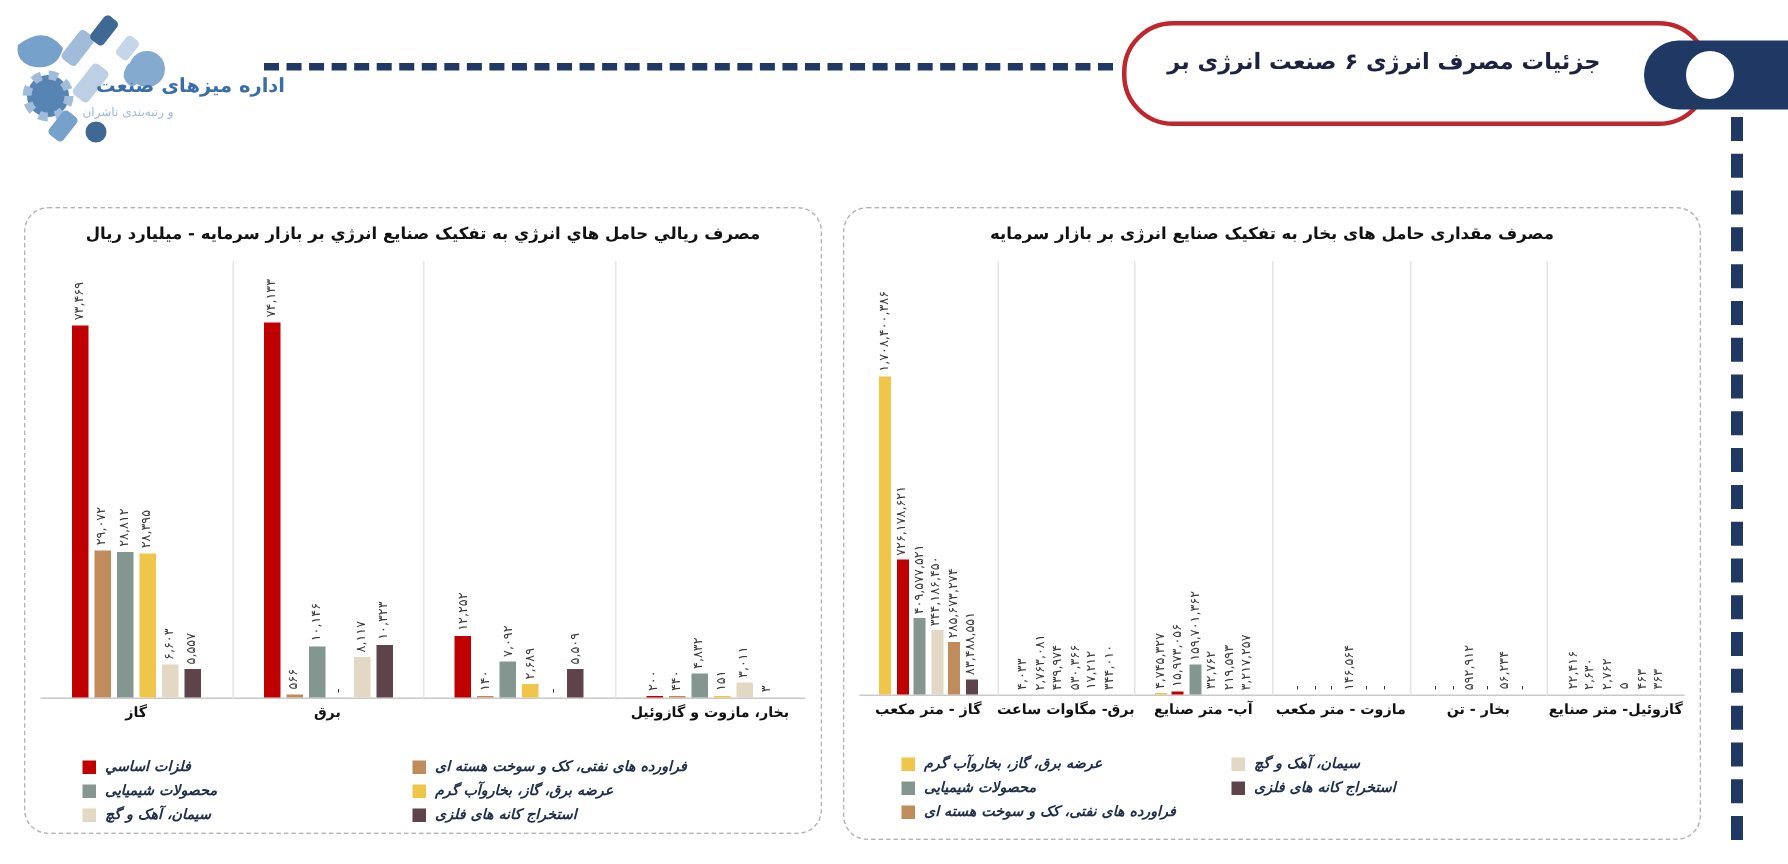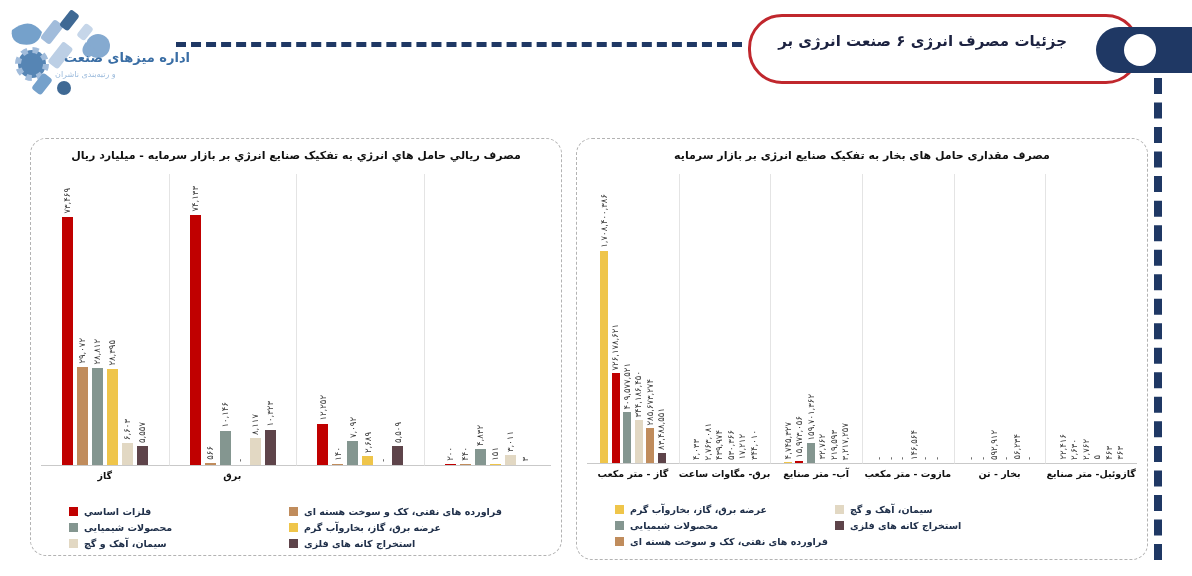--- a/index.html
+++ b/index.html
@@ -26,21 +26,21 @@
     font-size:15px;font-weight:bold;color:#1C2240;letter-spacing:0;
   }
   
   .logo{position:absolute;left:6px;top:2px;width:250px;height:100px;}
   .logo svg{position:absolute;left:0;top:0;}
   .logo-title{position:absolute;left:58px;top:48px;width:175px;direction:rtl;text-align:left;
     font-size:13px;font-weight:bold;color:#3A6EA5;}
   .logo-sub{position:absolute;left:49px;top:68px;width:160px;direction:rtl;text-align:left;
     font-size:8px;color:#9CBBDC;letter-spacing:1px;}
   
-  .content{position:absolute;left:30px;top:138px;display:flex;gap:14px;}
+  .content{position:absolute;left:16px;top:138px;display:flex;gap:14px;}
   .panel{
     background:#fff;border:1px dashed #b3b3b3;border-radius:16px;
     box-sizing:border-box;padding:8px 10px 6px;height:418px;
   }
   .panel.left{width:532px;}
   .panel.right{width:572px;height:422px;}
   .chart-title{direction:rtl;text-align:center;font-size:11px;font-weight:bold;color:#111;
     margin:2px 0 0;}
   .chart-body{display:flex;direction:ltr;margin-top:12px;}
   .group{flex:1;display:flex;flex-direction:column;min-width:0;}
@@ -59,21 +59,21 @@
   }
   .cat{
     direction:rtl;text-align:center;font-size:9.5px;font-weight:bold;color:#111;
     padding-top:4px;line-height:1.2;min-height:28px;
   }
   
   .legend{display:flex;direction:ltr;margin-top:8px;padding-left:28px;gap:0;}
   .legend .col{display:flex;flex-direction:column;gap:5px;}
   .legend .col.c0{width:220px;}
   .legend .col.c1{width:260px;}
-  .legend-item{display:flex;align-items:center;gap:6px;}
+  .legend-item{display:flex;align-items:center;gap:6px;font-style:italic;}
   .swatch{width:9px;height:9px;flex:0 0 9px;}
   .legend-label{direction:rtl;font-size:9.5px;font-weight:bold;color:#20304a;white-space:nowrap;}
 </style>
 </head>
 <body>
 
 <div class="hdr-dash"></div>
 <div class="hdr-vdash"></div>
 
 <div class="title-box"></div>
@@ -211,20 +211,21 @@
             </div>
             <div class="slot">
               <div class="bar-value">۳,۰۱۱</div>
               <div class="bar" style="width: 11px; height: 10px; background: rgb(226, 216, 195);"></div>
             </div>
             <div class="slot">
               <div class="bar-value">۳</div>
               <div class="bar" style="width: 11px; height: 0px; background: rgb(94, 68, 74);"></div>
             </div>
           </div>
+          <div class="cat">بخار، مازوت و گازوئیل</div>
         </div>
       </div>
     <div class="legend" id="legend0">
         <div class="col c0">
           <div class="legend-item">
             <span class="swatch" style="background: rgb(192, 0, 0);"></span>
             <span class="legend-label">فلزات اساسي</span>
           </div>
           <div class="legend-item">
             <span class="swatch" style="background: rgb(132, 150, 144);"></span>

